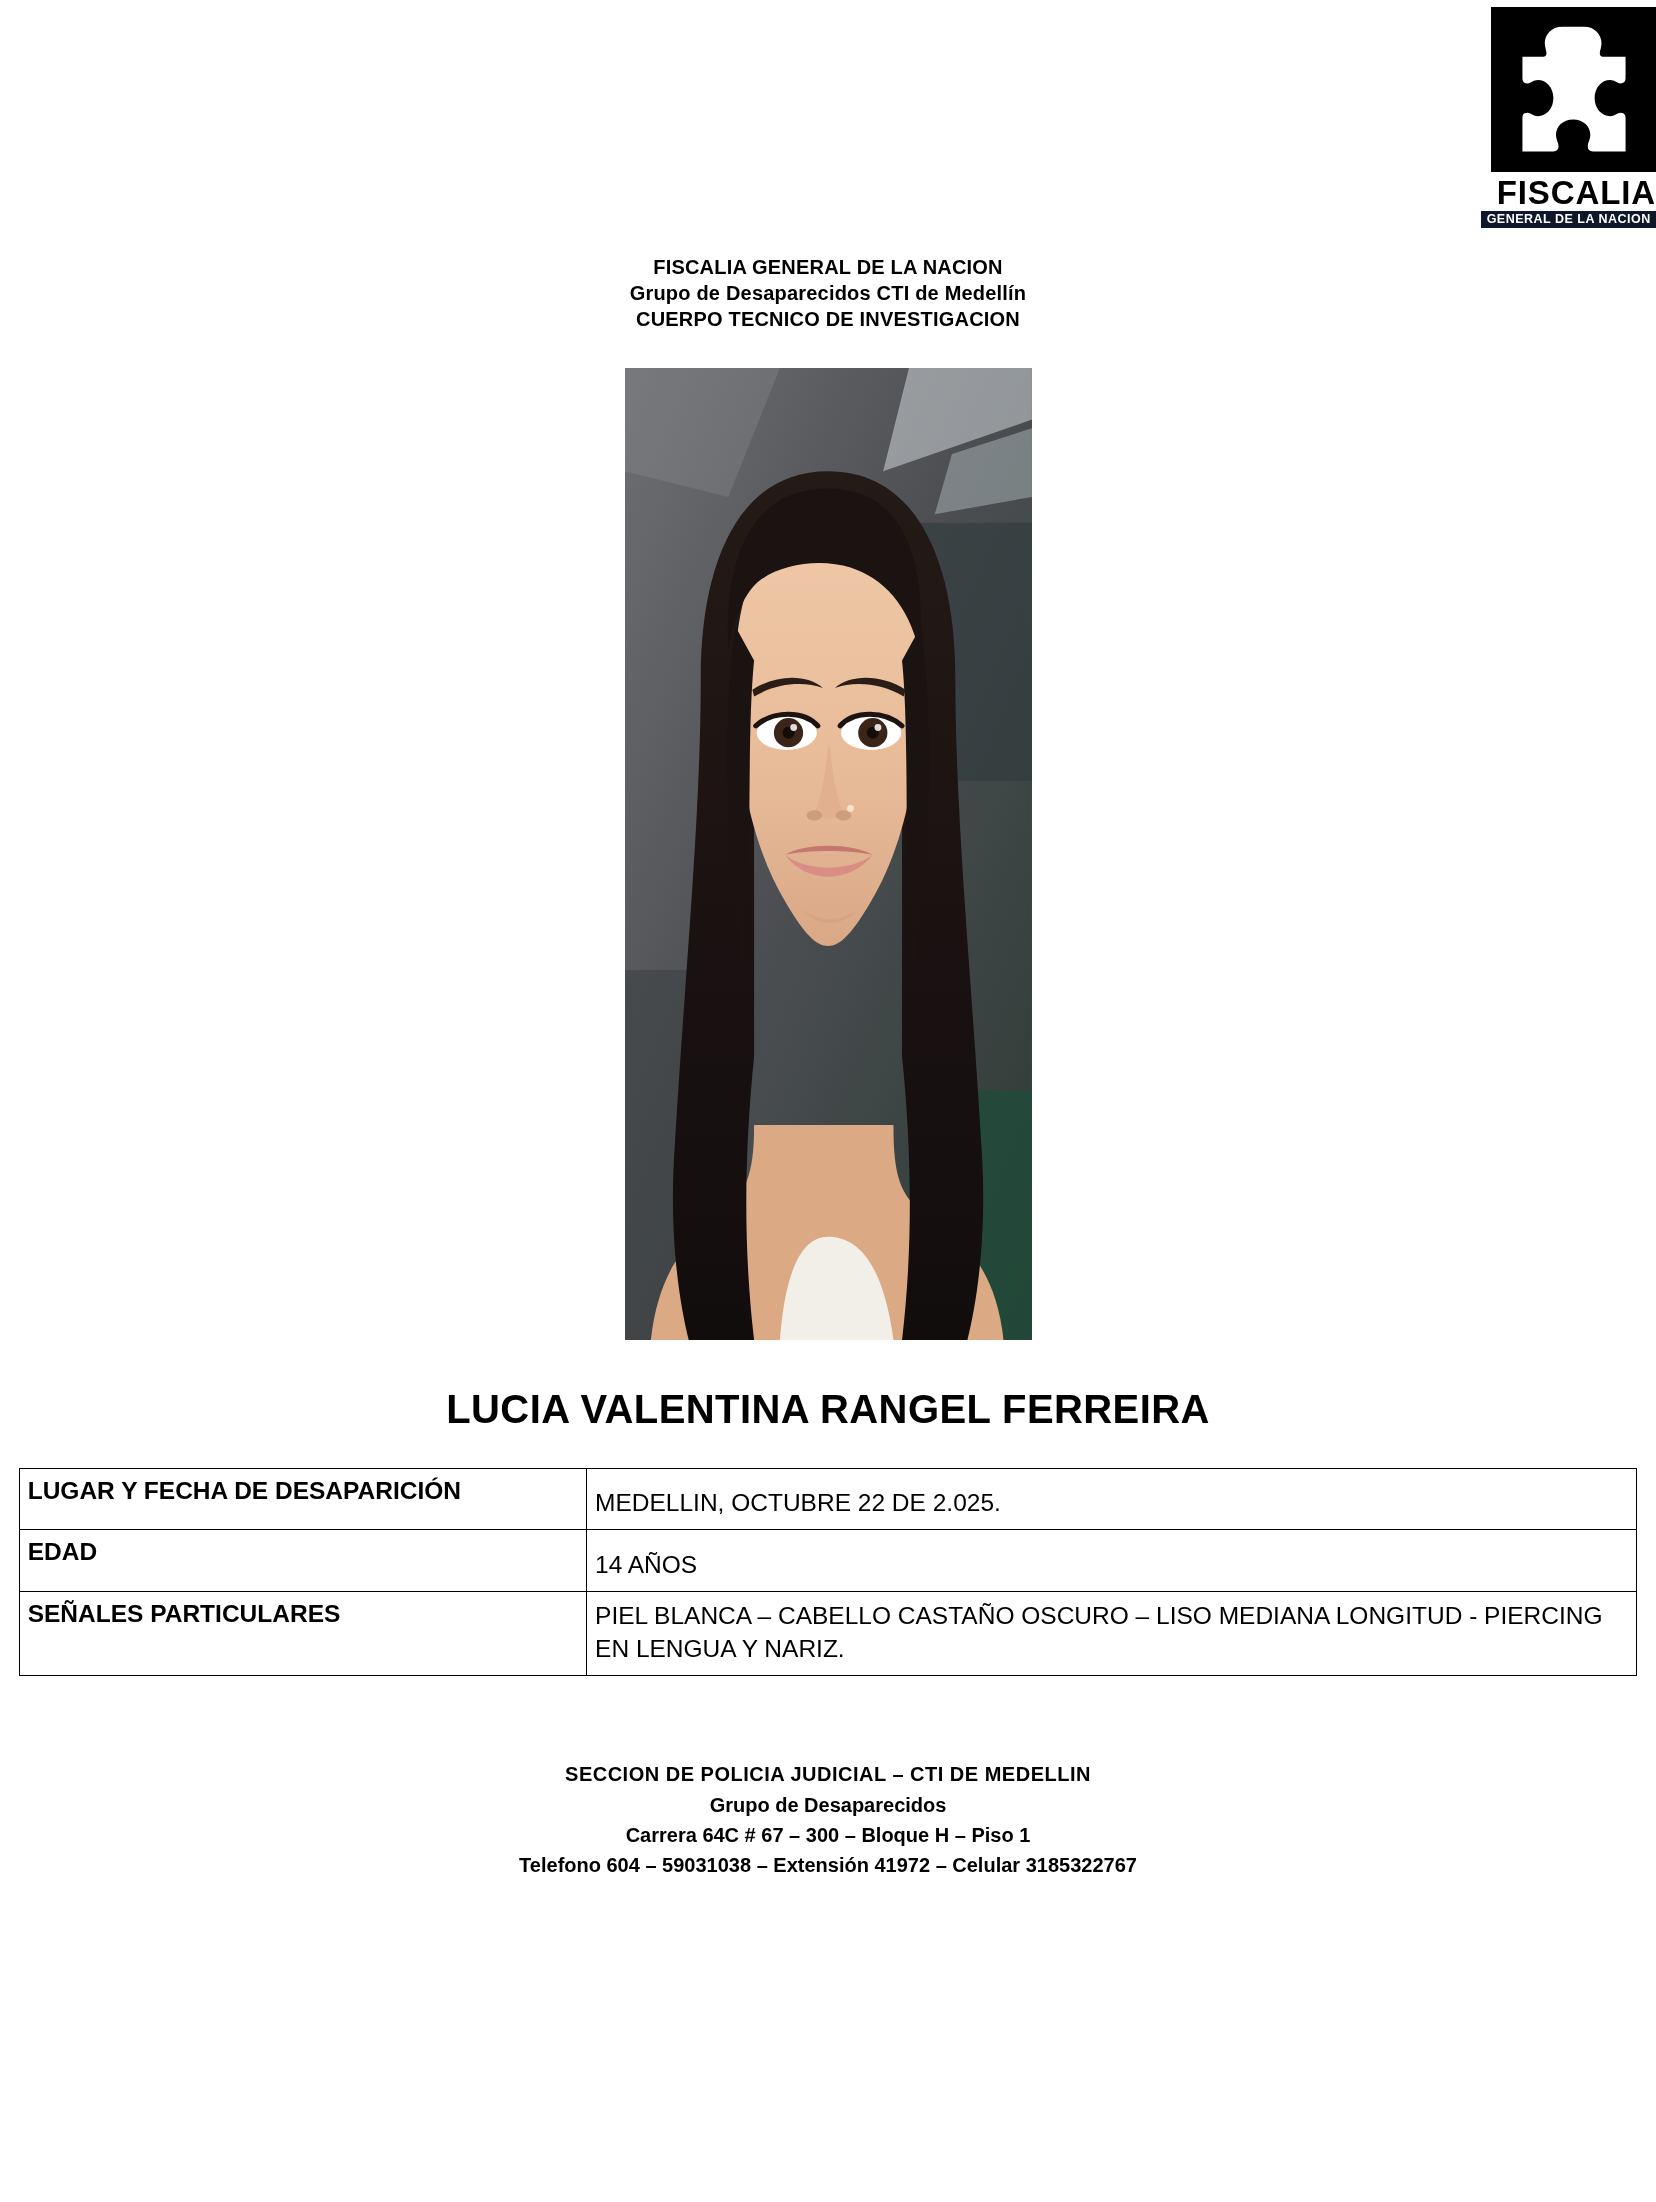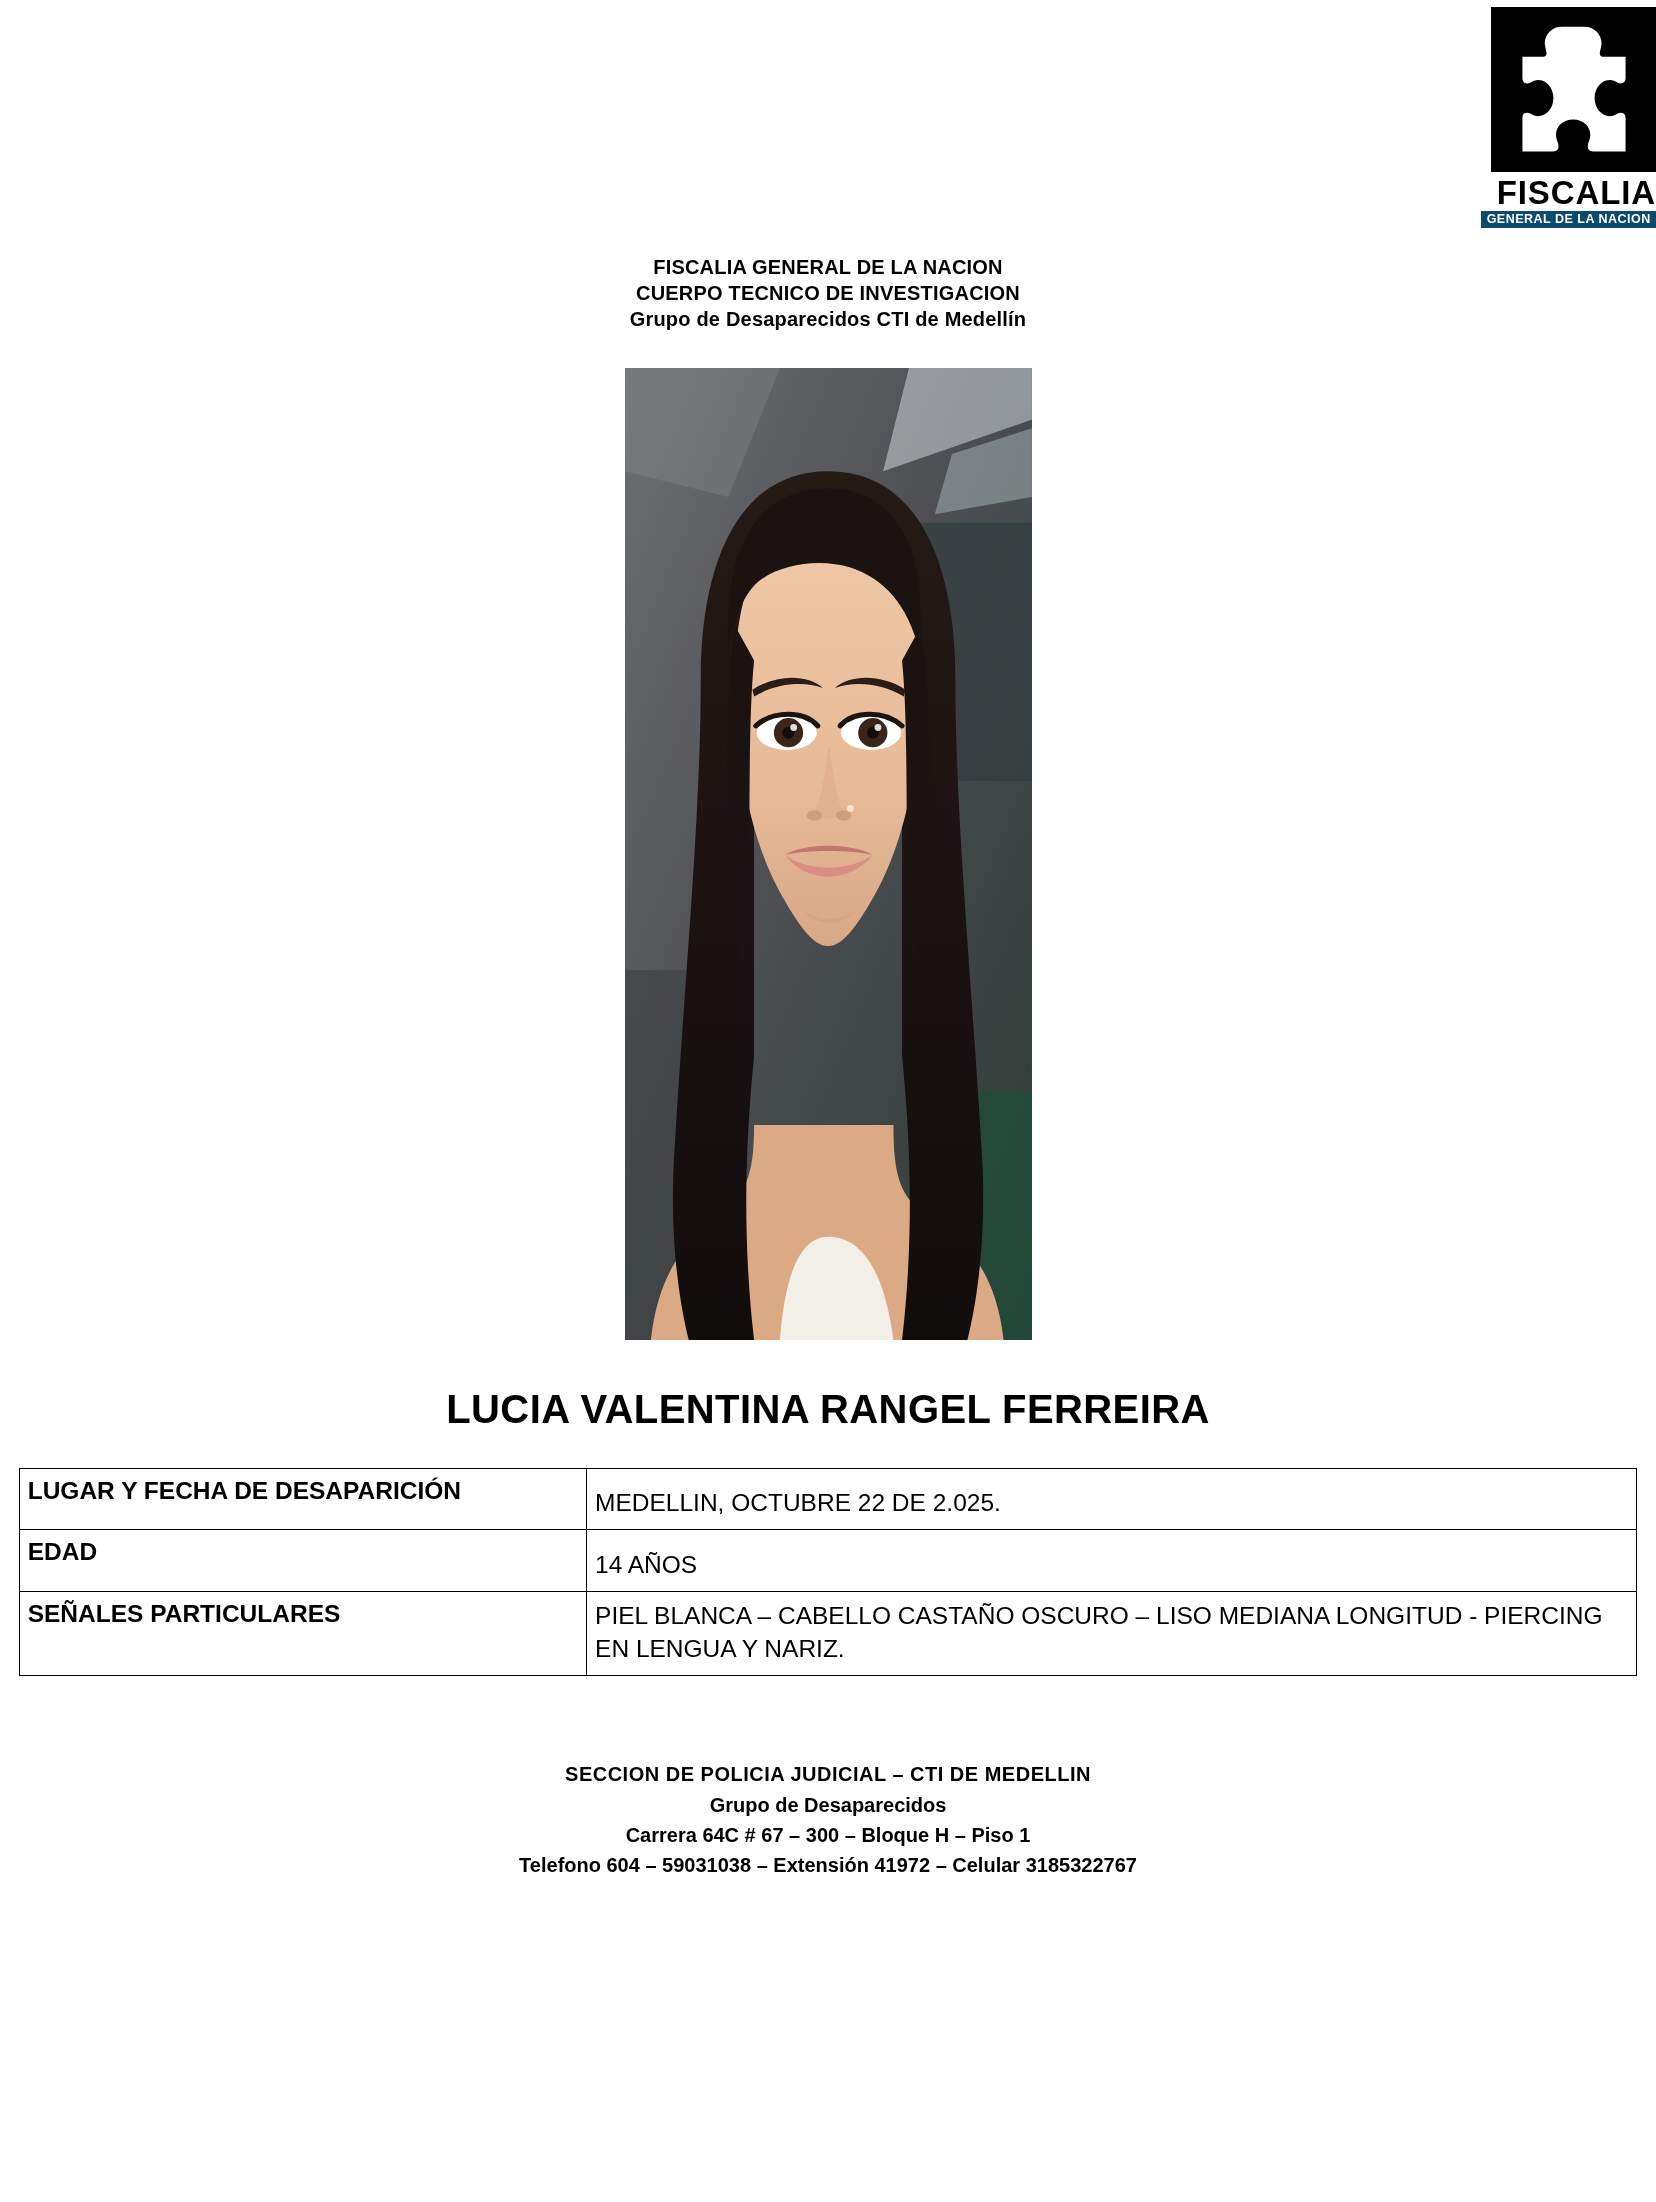--- a/index.html
+++ b/index.html
@@ -44,21 +44,21 @@
   .logo-text {
     font-family: "Liberation Sans", sans-serif;
     font-weight: bold;
     font-size: 33px;
     letter-spacing: 0.9px;
     line-height: 1.0;
     margin-top: 4.3px;
     color: #000;
   }
   .logo-sub {
-    background: #0c4a6e;
+    background: #0f172a;
     color: #ffffff;
     font-size: 12.5px;
     font-weight: bold;
     letter-spacing: 0.5px;
     padding: 1.7px 5.2px 2.6px 5.2px;
     margin-top: 1.7px;
     line-height: 1.0;
   }
 
   
@@ -146,22 +146,22 @@
       <svg width="110" height="129" viewBox="0 0 128 150" xmlns="http://www.w3.org/2000/svg">
         <path fill="#ffffff" d="M50 2 C38 2 30 11 30 21 C30 26 32 30 32 33 C32 36 30 37 26 37 L4 37 L4 62 C4 66 6 68 10 68 C13 68 17 64 22 64 C32 64 40 73 40 85 C40 97 32 106 22 106 C17 106 13 102 10 102 C6 102 4 104 4 108 L4 147 L40 147 C44 147 46 145 46 141 C46 137 43 133 43 128 C43 118 51 110 63 110 C75 110 83 118 83 128 C83 133 80 137 80 141 C80 145 82 147 86 147 L124 147 L124 108 C124 104 122 102 118 102 C115 102 111 106 106 106 C96 106 88 97 88 85 C88 73 96 64 106 64 C111 64 115 68 118 68 C122 68 124 66 124 62 L124 37 L100 37 C96 37 94 36 94 33 C94 30 96 26 96 21 C96 11 88 2 76 2 Z"></path>
       </svg>
     </div>
     <div class="logo-text">FISCALIA</div>
     <div class="logo-sub">GENERAL DE LA NACION</div>
   </div>
 
   <div class="headings">
     <div class="h-line1">FISCALIA  GENERAL  DE  LA  NACION</div>
+    <div>Grupo de Desaparecidos CTI de Medellín</div>
     <div>CUERPO TECNICO DE INVESTIGACION</div>
-    <div>Grupo de Desaparecidos CTI de Medellín</div>
   </div>
 
   <div class="photo-wrap">
     <div class="photo">
       <svg width="407" height="972" viewBox="0 0 473 1130" xmlns="http://www.w3.org/2000/svg">
         <defs>
           <linearGradient id="bgGrad" x1="0" y1="0" x2="1" y2="1">
             <stop offset="0%" stop-color="#6e6f72"></stop>
             <stop offset="45%" stop-color="#4d4f53"></stop>
             <stop offset="100%" stop-color="#2c3a34"></stop>

